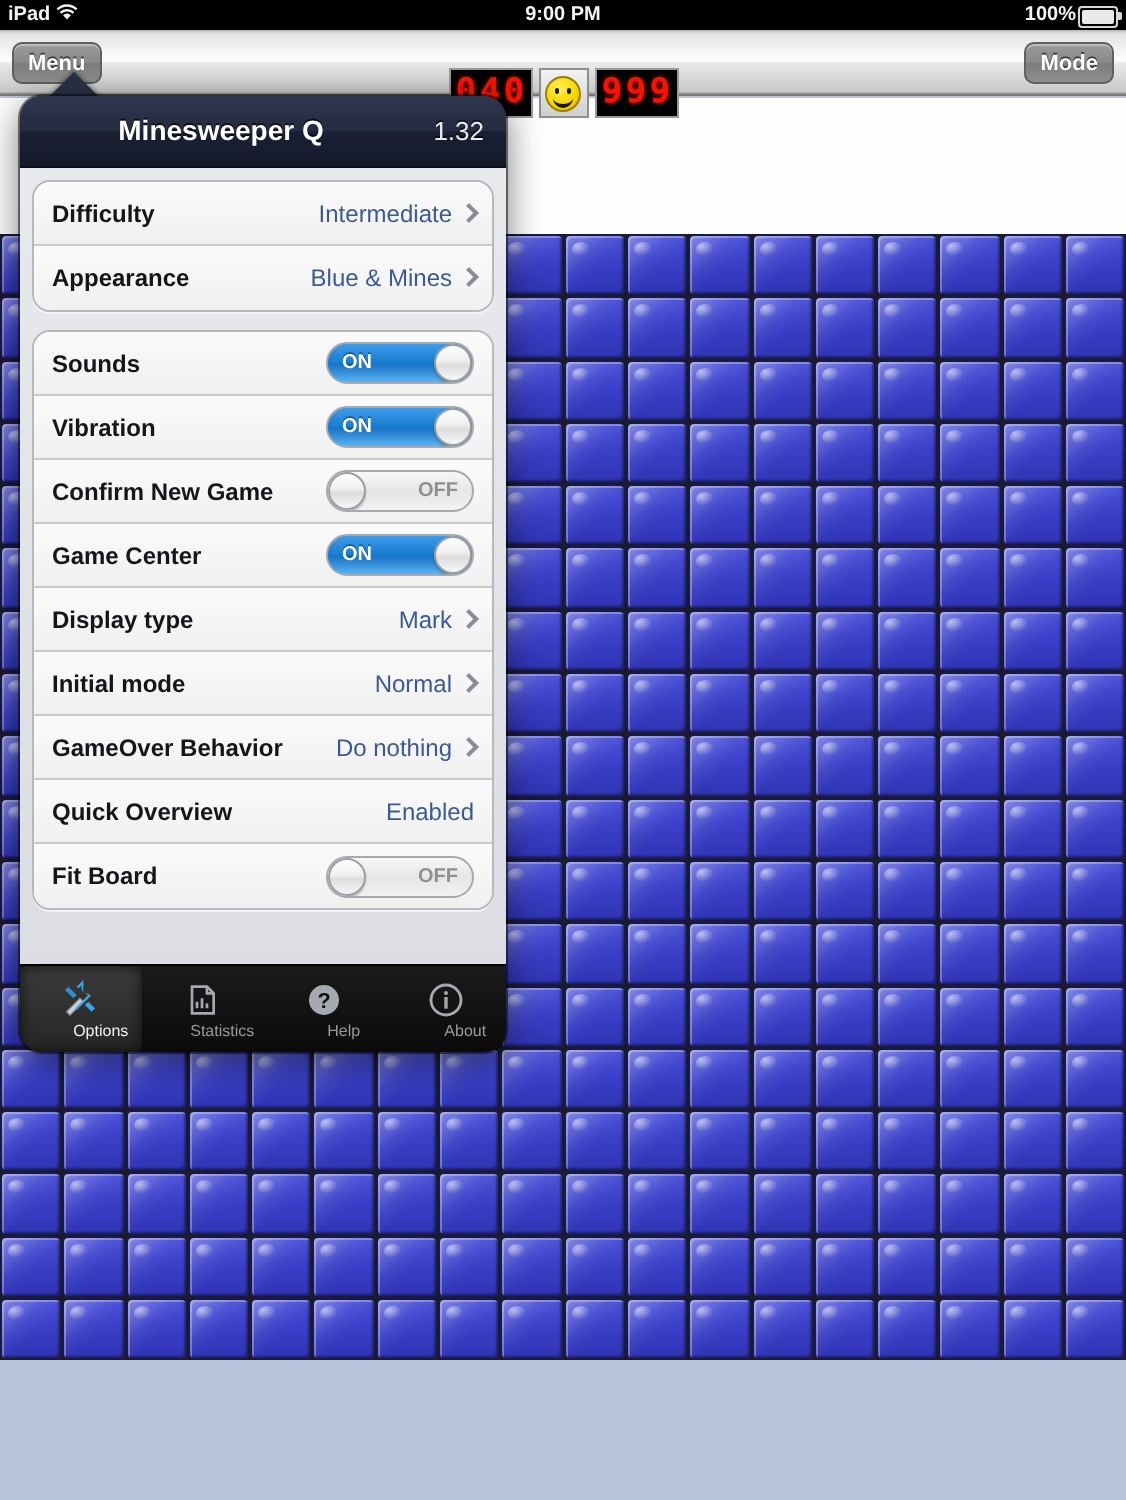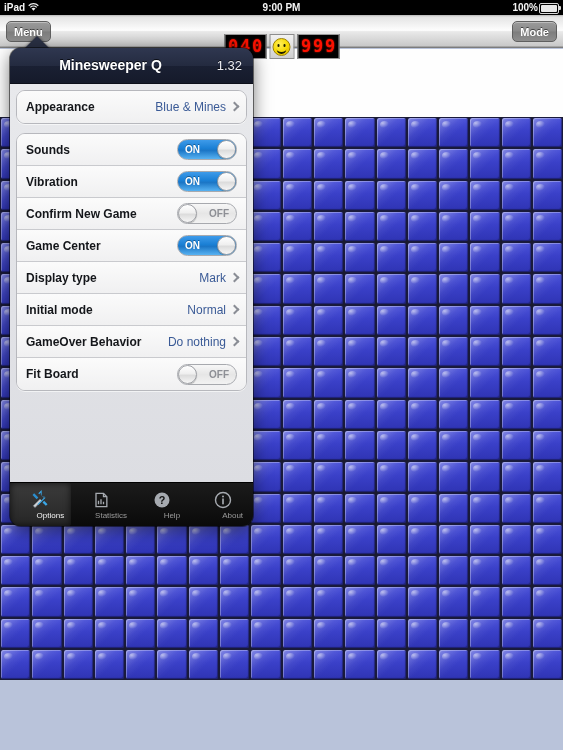--- a/index.html
+++ b/index.html
@@ -223,21 +223,21 @@
     width: 6px; height: 10px; position: relative; flex: 0 0 auto;
   }
   .chev::before {
     content:""; position: absolute; left: 0; top: 1px;
     width: 5px; height: 5px;
     border-top: 2px solid #8a8d95; border-right: 2px solid #8a8d95;
     transform: rotate(45deg);
   }
   
   .toggle {
-    width: 60px; height: 21px;
+    width: 74px; height: 21px;
     border-radius: 11px;
     position: relative;
     box-sizing: border-box;
     border: 1px solid #a7a9ae;
     overflow: hidden;
     cursor: pointer;
     flex: 0 0 auto;
   }
   .toggle .tlabel {
     position: absolute; top: 0; height: 19px; line-height: 19px;
@@ -677,20 +677,27 @@
   <div class="popover">
 
     <div class="pop-nav">
       <div class="pop-title">Minesweeper Q</div>
       <div class="pop-version">1.32</div>
     </div>
 
     <div class="pop-body" id="pop-body">
         <div class="group">
           <div class="row">
+            <div class="row-label">Difficulty</div>
+            <div class="row-right">
+              <span class="row-value">Intermediate</span>
+              <span class="chev"></span>
+            </div>
+          </div>
+          <div class="row">
             <div class="row-label">Appearance</div>
             <div class="row-right">
               <span class="row-value">Blue &amp; Mines</span>
               <span class="chev"></span>
             </div>
           </div>
         </div>
         <div class="group">
           <div class="row">
             <div class="row-label">Sounds</div>
@@ -740,20 +747,26 @@
             <div class="row-right">
               <span class="row-value">Normal</span>
               <span class="chev"></span>
             </div>
           </div>
           <div class="row">
             <div class="row-label">GameOver Behavior</div>
             <div class="row-right">
               <span class="row-value">Do nothing</span>
               <span class="chev"></span>
+            </div>
+          </div>
+          <div class="row">
+            <div class="row-label">Quick Overview</div>
+            <div class="row-right">
+              <span class="row-value">Enabled</span>
             </div>
           </div>
           <div class="row">
             <div class="row-label">Fit Board</div>
             <div class="row-right">
               <div class="toggle off">
                 <span class="tlabel">OFF</span>
                 <span class="knob"></span>
               </div>
             </div>

